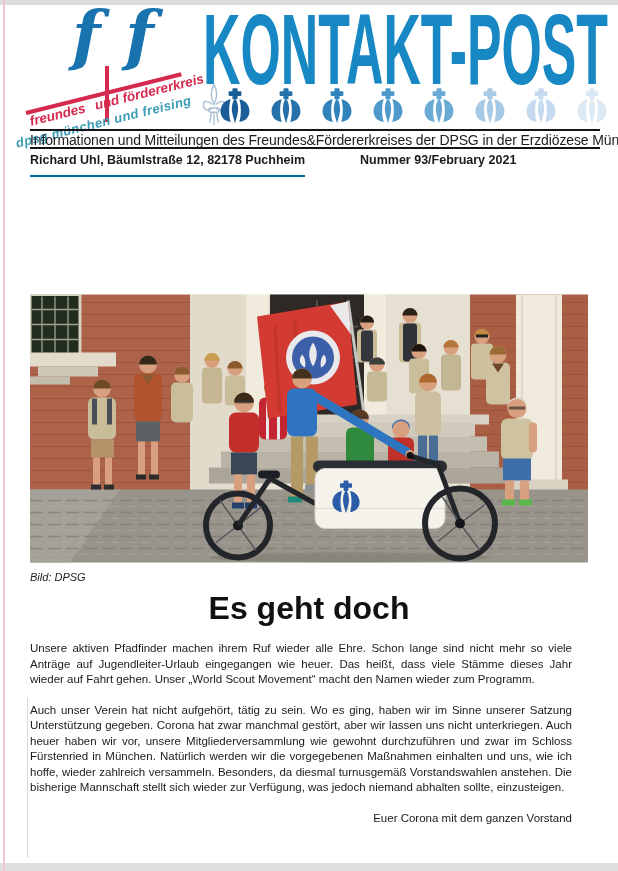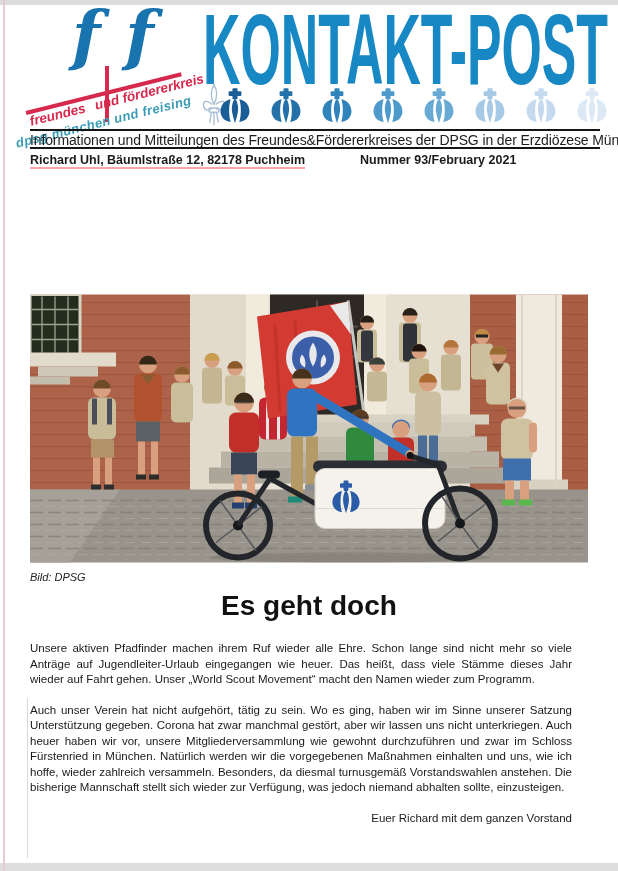--- a/index.html
+++ b/index.html
@@ -42,30 +42,30 @@
   .lilies{position:absolute;left:218px;top:87px;display:flex;gap:17px}
   .lily{width:34px;height:40px;display:block}
 
   
   .rule{position:absolute;left:30px;width:570px;height:2px;background:#141414}
   .rule-1{top:129px}
   .rule-2{top:147px}
   .info-line{position:absolute;left:30px;top:132px;width:588px;
     font-size:14px;letter-spacing:-.12px;white-space:nowrap;color:#1c1c1c}
   .address-row{position:absolute;left:30px;top:153px;width:570px;font-weight:bold;font-size:12.5px}
-  .address{border-bottom:2px solid #fca5a5;padding-bottom:0}
+  .address{border-bottom:2px solid #0369a1;padding-bottom:8px}
   .issue{position:absolute;left:330px;top:0}
 
   
   figure.photo{position:absolute;left:30px;top:294px;width:464px;margin:0}
   figcaption{font-style:italic;font-size:11px;margin-top:4px;color:#222}
 
   
   h2.article-title{position:absolute;left:0;top:590px;width:618px;margin:0;
-    text-align:center;font-size:28px;font-weight:bold;color:#111}
+    text-align:center;font-size:32px;font-weight:bold;color:#111}
   .article{position:absolute;left:30px;top:641px;width:558px;
     font-size:11.5px;line-height:15.5px;text-align:justify;hyphens:auto}
   .article p{margin:0 16px 15px 0}
   .closing{text-align:right;margin:0}
 
   .hidden-defs{position:absolute;width:0;height:0;overflow:hidden}
 </style>
 </head>
 <body>
 
@@ -345,14 +345,14 @@
     </g>
   </svg>
   <figcaption>Bild: DPSG</figcaption>
 </figure>
 
 <h2 class="article-title">Es geht doch</h2>
 
 <div class="article">
   <p>Unsere aktiven Pfadfinder machen ihrem Ruf wieder alle Ehre. Schon lange sind nicht mehr so viele Anträge auf Jugendleiter-Urlaub eingegangen wie heuer. Das heißt, dass viele Stämme dieses Jahr wieder auf Fahrt gehen. Unser „World Scout Movement“ macht den Namen wieder zum Programm.</p>
   <p>Auch unser Verein hat nicht aufgehört, tätig zu sein. Wo es ging, haben wir im Sinne unserer Satzung Unterstützung gegeben. Corona hat zwar manchmal gestört, aber wir lassen uns nicht unterkriegen. Auch heuer haben wir vor, unsere Mitgliederversammlung wie gewohnt durchzuführen und zwar im Schloss Fürstenried in München. Natürlich werden wir die vorgegebenen Maßnahmen einhalten und uns, wie ich hoffe, wieder zahlreich versammeln. Besonders, da diesmal turnusgemäß Vorstandswahlen anstehen. Die bisherige Mannschaft stellt sich wieder zur Verfügung, was jedoch niemand abhalten sollte, einzusteigen.</p>
-  <p class="closing">Euer Richard mit dem ganzen Vorstand</p>
+  <p class="closing">Euer Corona mit dem ganzen Vorstand</p>
 </div>
 
 </body></html>

